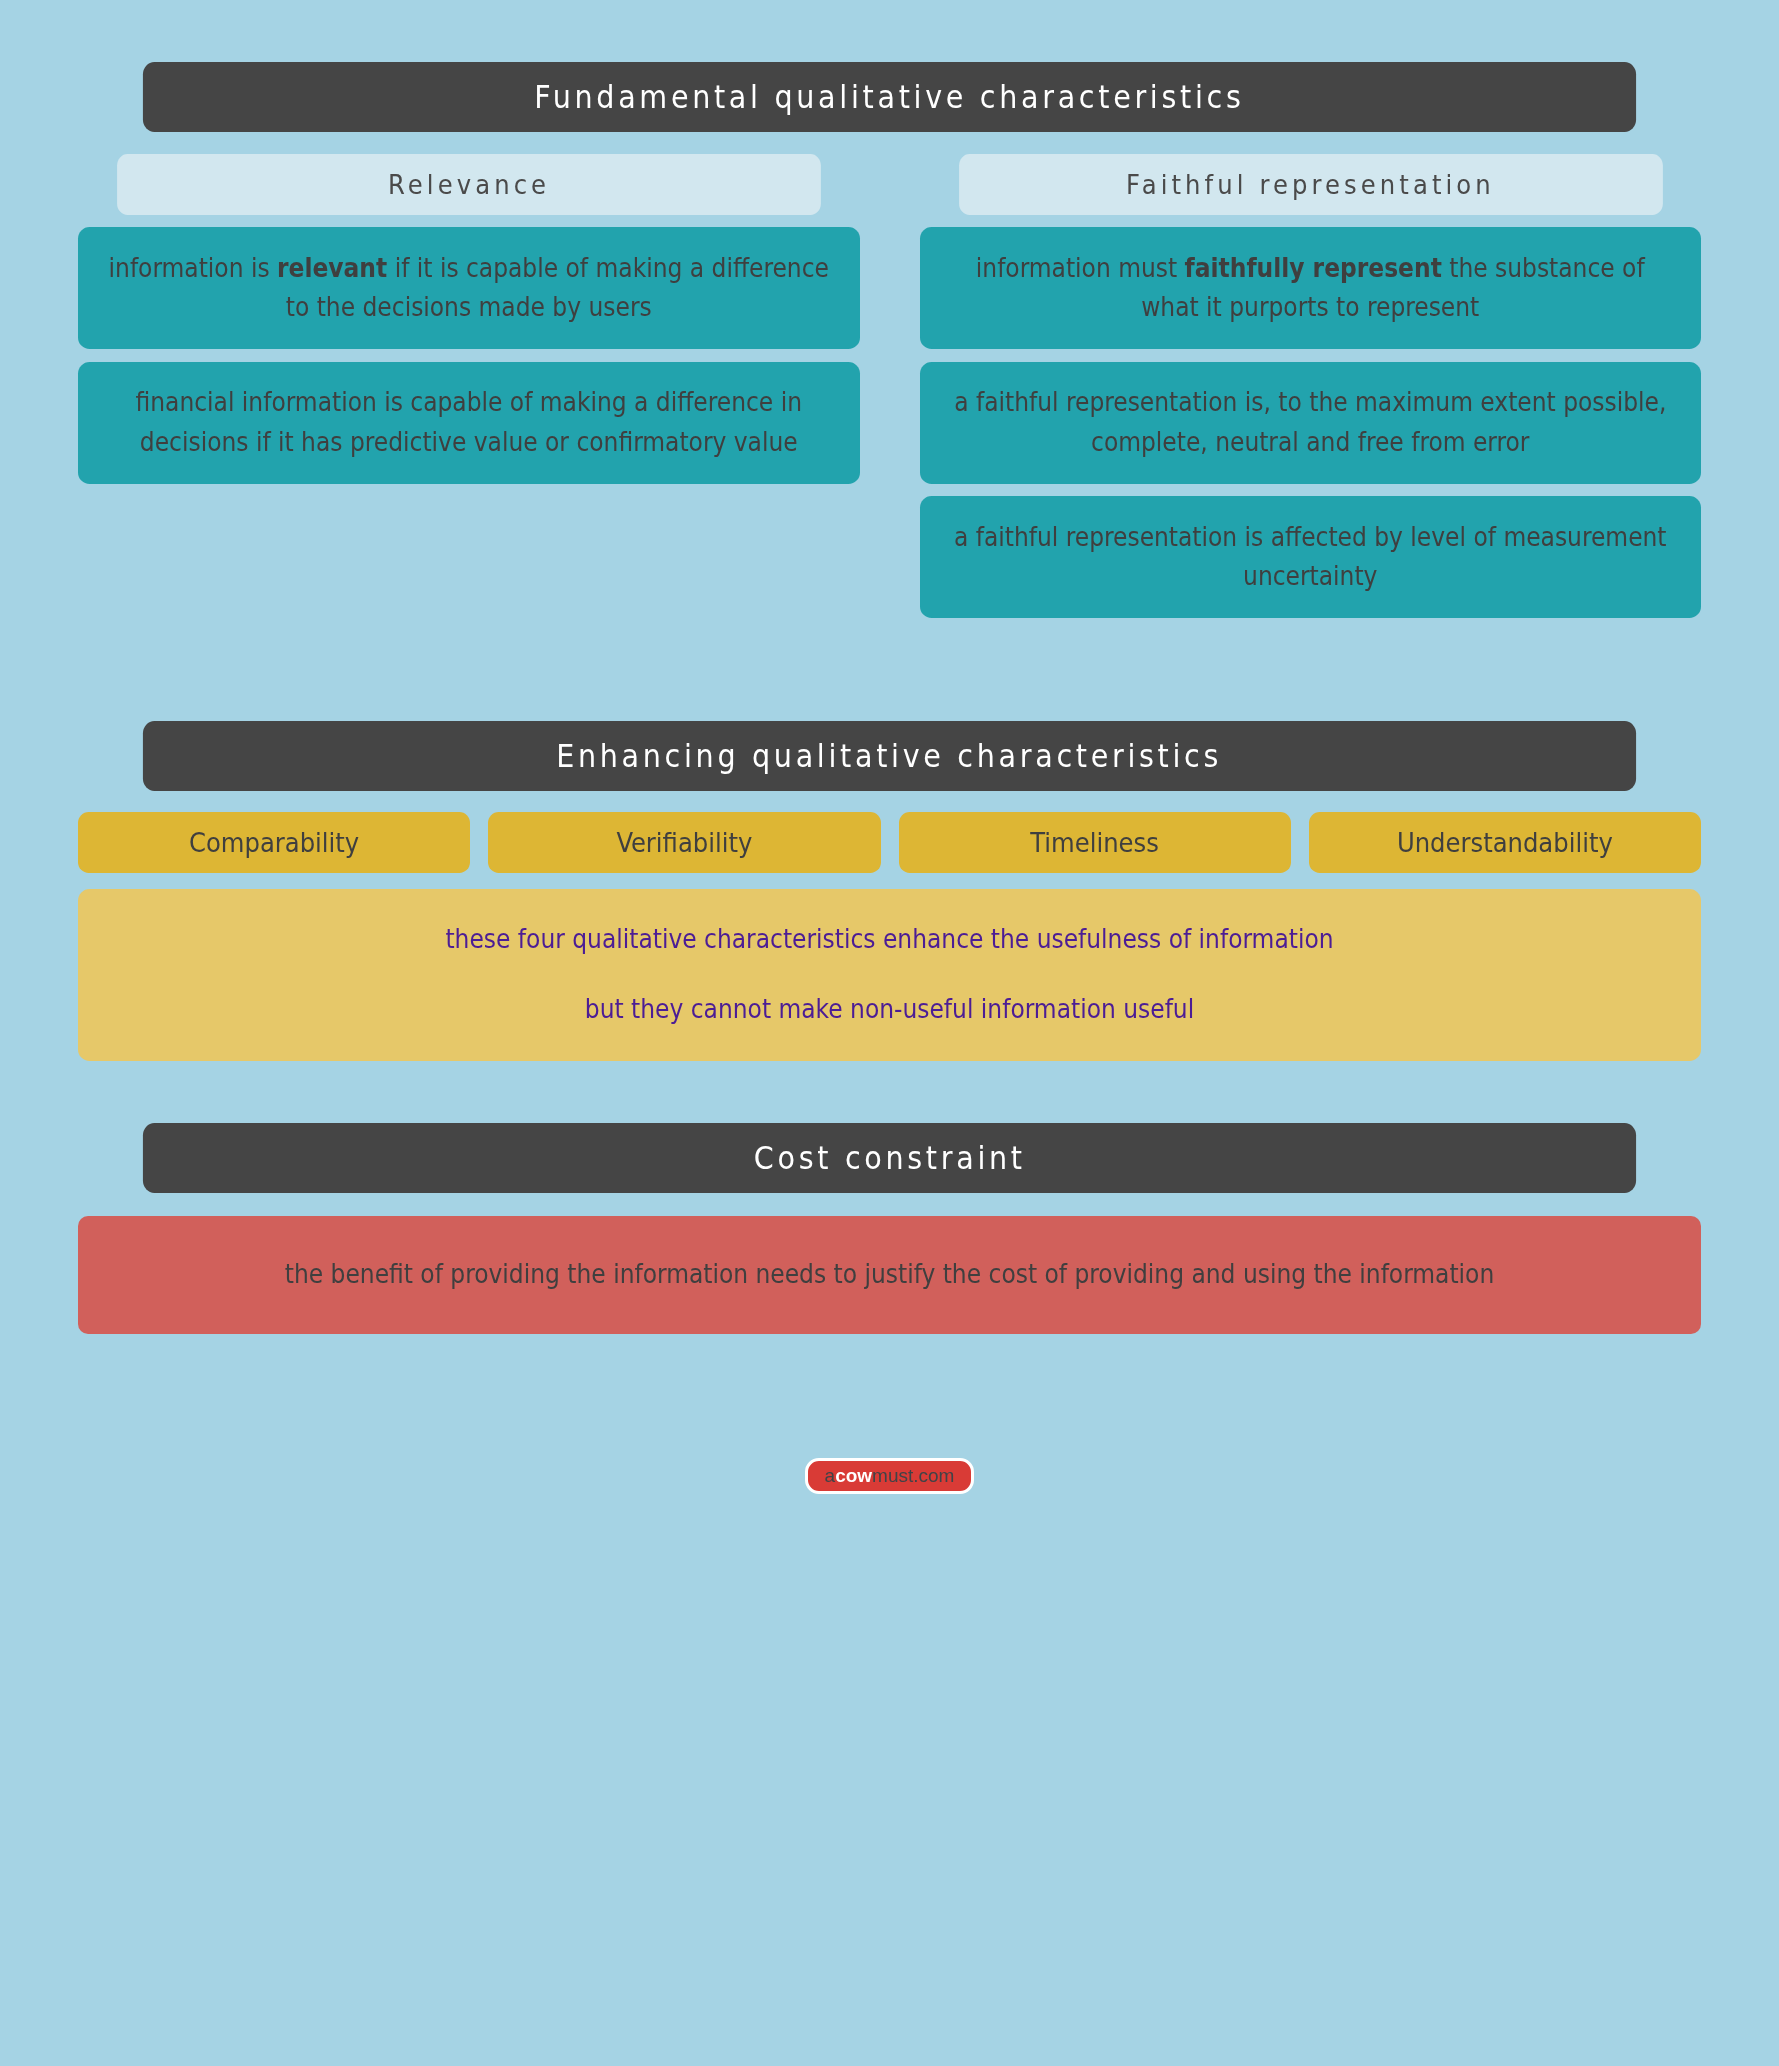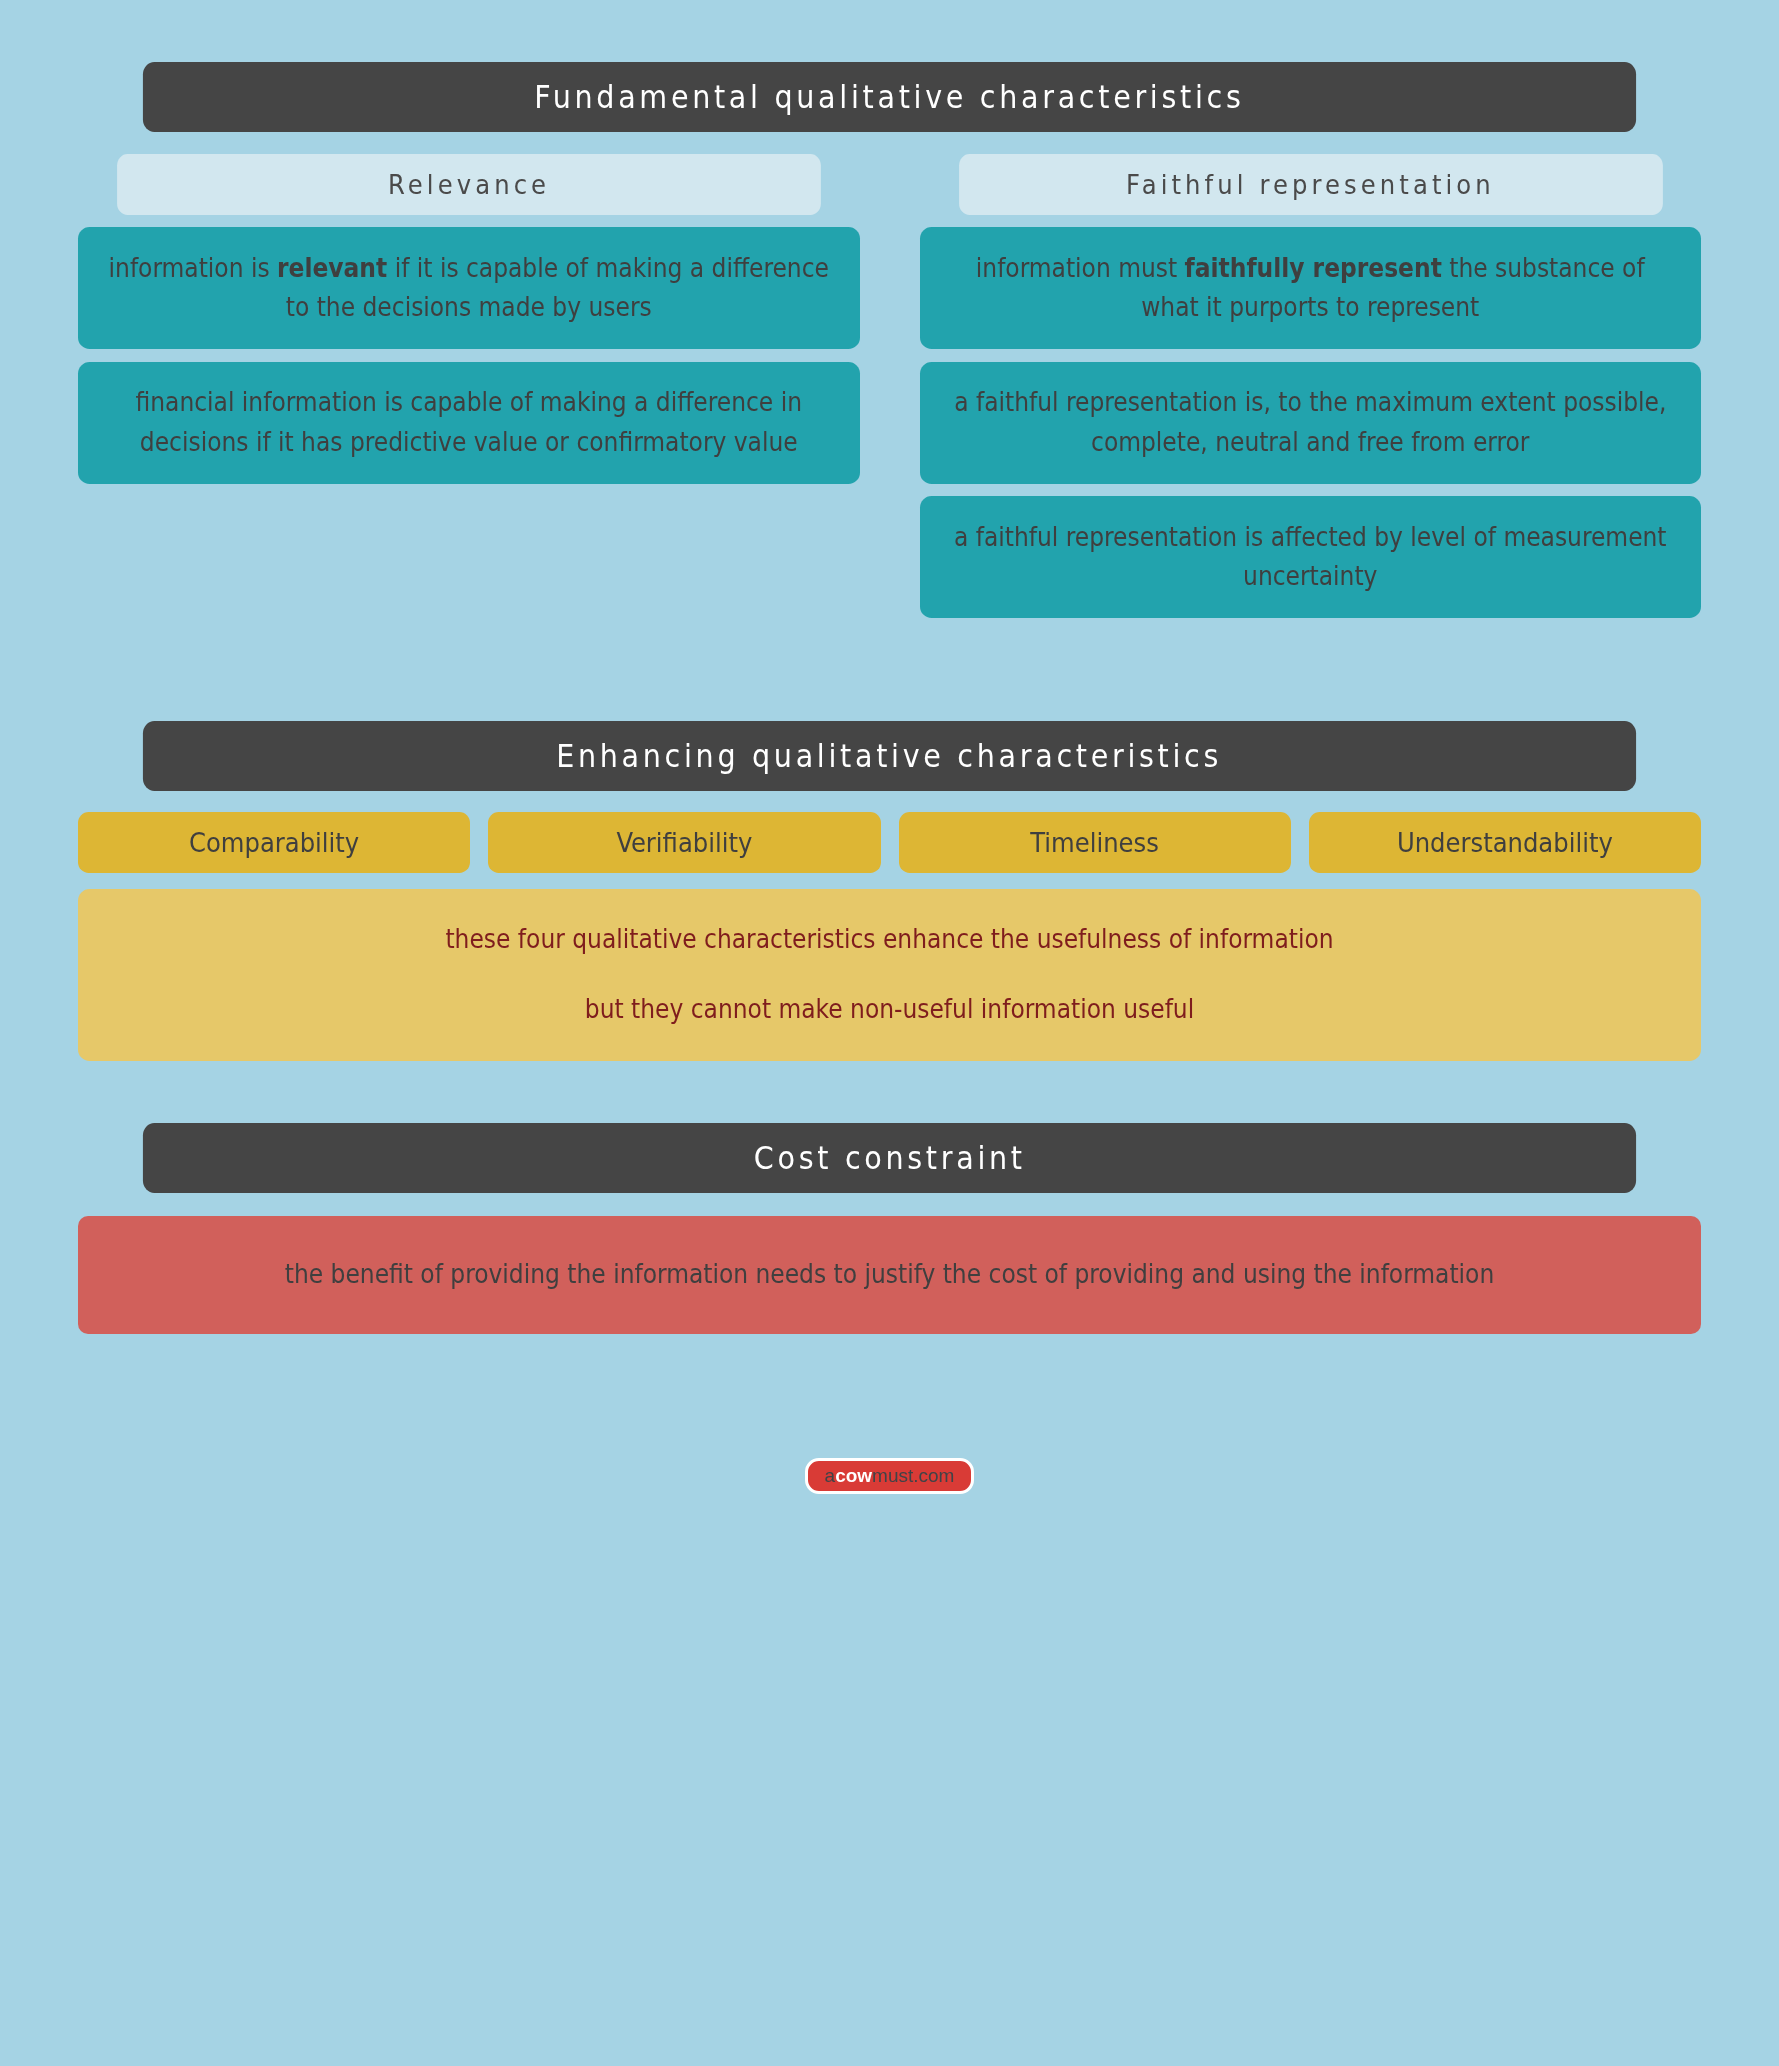--- a/index.html
+++ b/index.html
@@ -122,21 +122,21 @@
     display: flex;
     align-items: center;
     justify-content: center;
     text-align: center;
     font-size: 27px;
     white-space: nowrap;
   }
 
   .note-box {
     background: #e6c869;
-    color: #7f1d1d;
+    color: #4c1d95;
     border-radius: 11.6px;
     margin-top: 15.7px;
     padding: 32px 29px;
     text-align: center;
     font-size: 26px;
     line-height: 1.45;
     box-sizing: border-box;
   }
   .note-box .note-line { display: block; }
   .note-box .note-line + .note-line { margin-top: 33px; }

